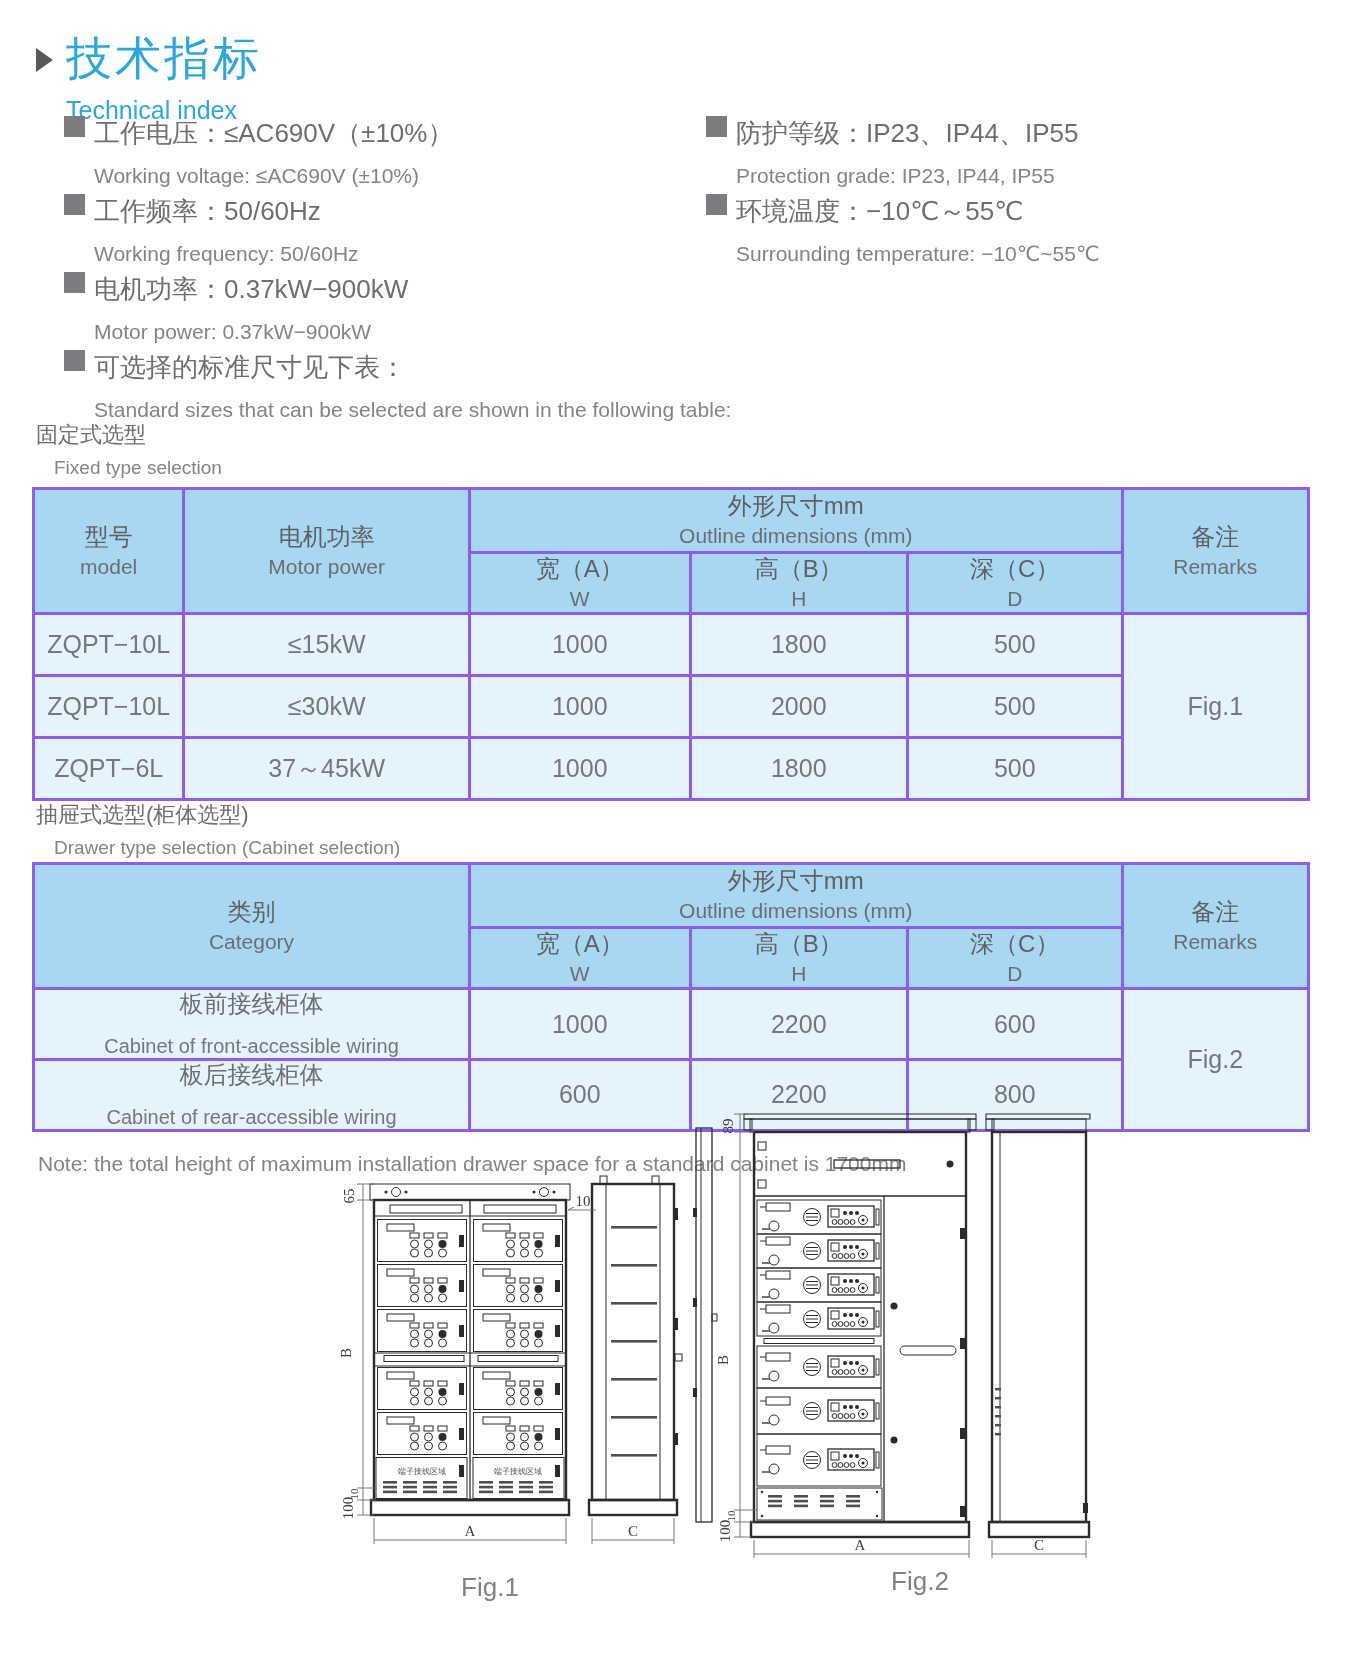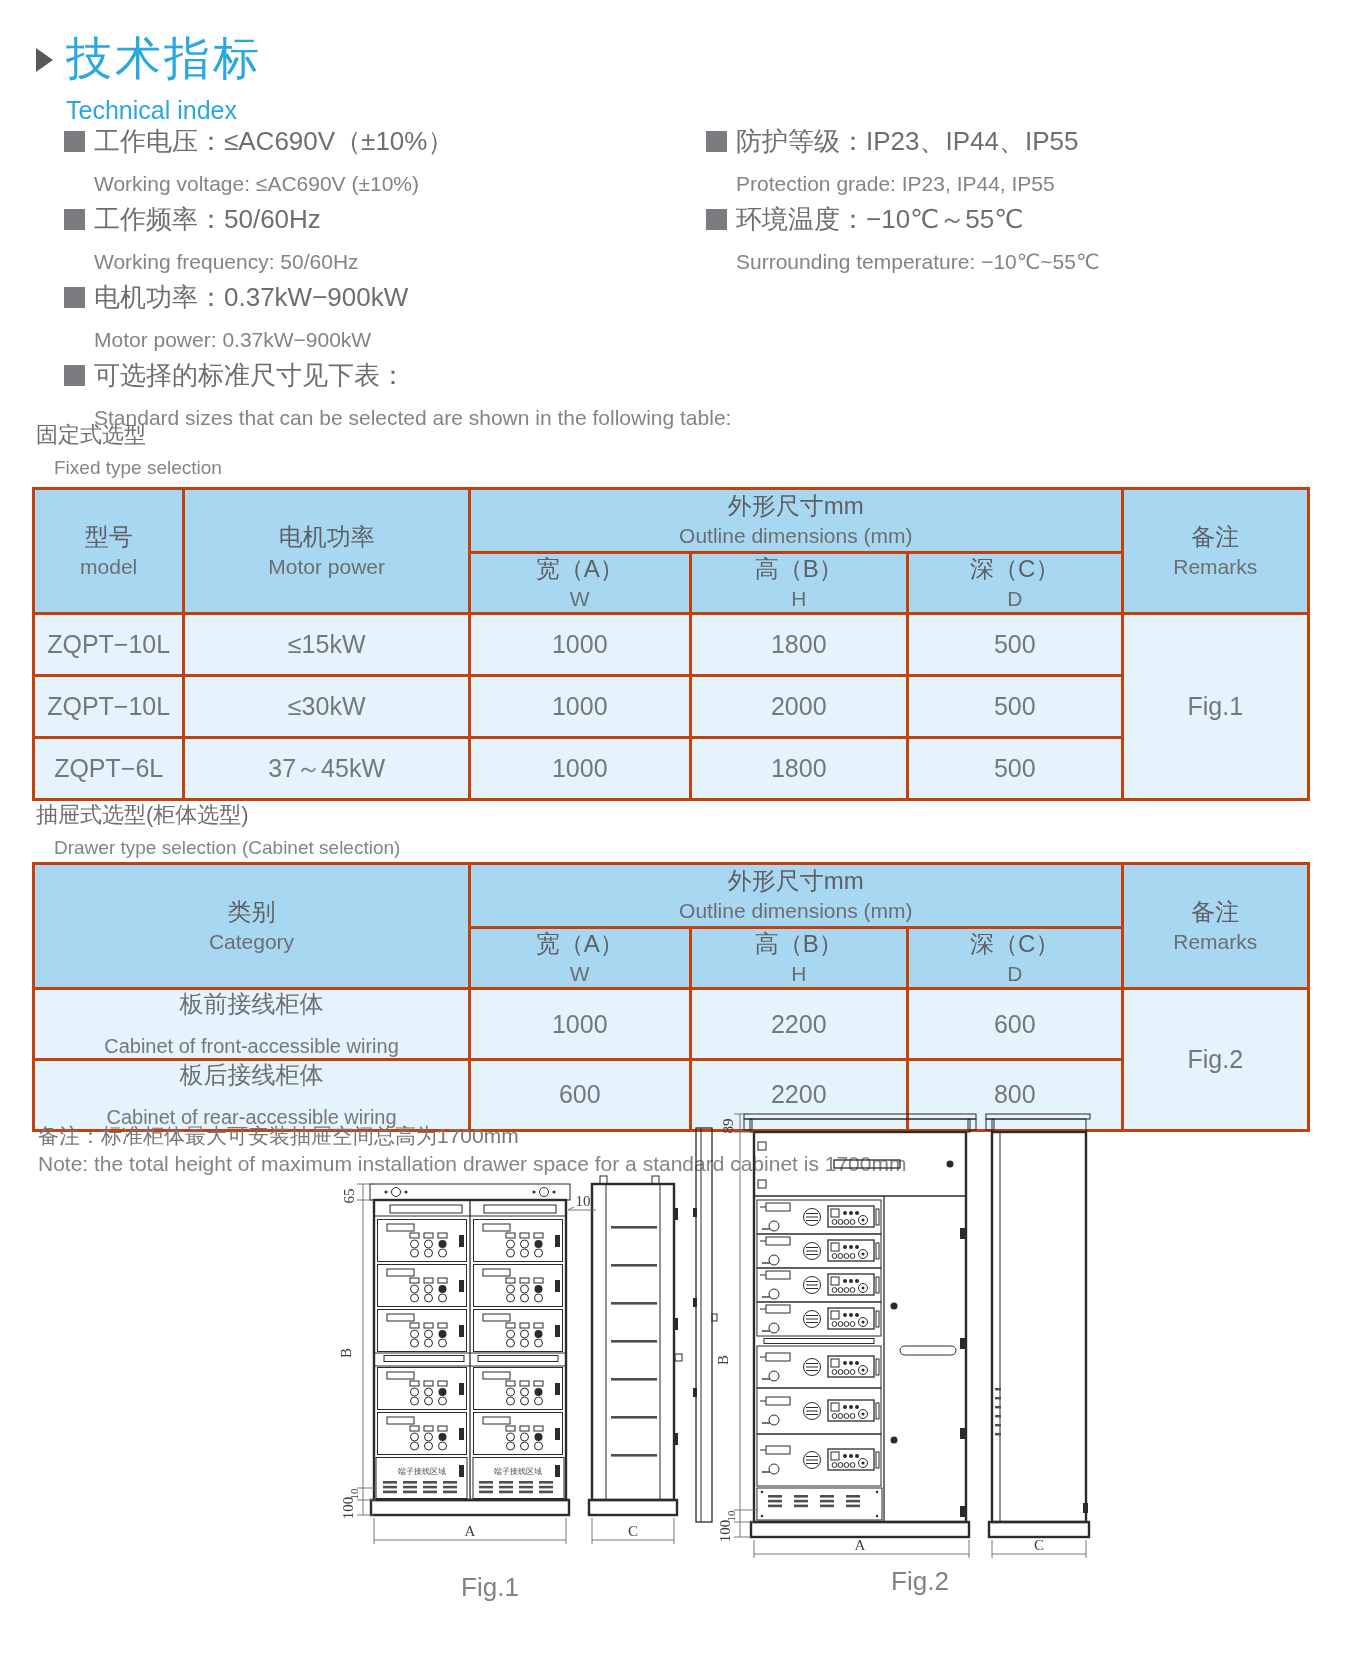--- a/index.html
+++ b/index.html
@@ -7,31 +7,31 @@
     position:relative;width:1357px;height:1660px;background:#fff;overflow:hidden;
     font-family:"Liberation Sans","DejaVu Sans",sans-serif;color:var(--text-dark,#6d6e71);
   }
   
   .title-tri{position:absolute;left:36px;top:48px;width:0;height:0;
     border-left:17px solid #58595b;border-top:12px solid transparent;border-bottom:12px solid transparent;}
   .title-zh{position:absolute;left:66px;top:28px;font-size:46px;letter-spacing:3px;color:var(--accent-blue,#29a8e0);font-weight:500;}
   .title-en{position:absolute;left:66px;top:96px;font-size:25px;color:var(--accent-blue,#29a8e0);}
   
   .spec-item{position:absolute;}
-  .spec-zh{display:flex;align-items:center;font-size:26px;color:var(--text-dark,#6d6e71);white-space:nowrap;margin-top:8px;}
+  .spec-zh{display:flex;align-items:flex-start;font-size:26px;color:var(--text-dark,#6d6e71);white-space:nowrap;}
   .bullet{display:inline-block;width:21px;height:21px;background:var(--bullet-gray,#7b7c7f);margin-right:9px;flex:none;}
   .spec-en{margin-top:13px;padding-left:30px;font-size:21px;color:var(--text-gray,#828487);white-space:nowrap;}
   
   .section-label{position:absolute;left:36px;}
   .section-zh{font-size:22px;color:var(--text-dark,#6d6e71);}
   .section-en{font-size:19px;color:var(--text-gray,#828487);margin-top:7px;margin-left:18px;}
   
   table.spec-table{position:absolute;left:32px;width:1278px;border-collapse:collapse;table-layout:fixed;}
   table.spec-table th,table.spec-table td{
-    border:3px solid #c2410c;padding:0;text-align:center;vertical-align:middle;font-weight:normal;}
+    border:3px solid #8b5cf6;padding:0;text-align:center;vertical-align:middle;font-weight:normal;}
   table.spec-table th{background:var(--header-cell,#a7d7f1);}
   table.spec-table td{background:var(--row-cell,#e4f3fc);font-size:25px;color:#76777a;}
   .hcell-zh{font-size:24px;color:#5f6063;line-height:1.25;}
   .hcell-en{font-size:21px;color:#6d6e71;line-height:1.25;margin-top:2px;}
   .dcell-zh{font-size:24px;color:#6d6e71;line-height:1.2;}
   .dcell-en{font-size:20px;color:#76777a;line-height:1.2;margin-top:15px;}
   tr.hr1{height:64px;} tr.hr2{height:56px;}
   #t1 tr.dr{height:62px;}
   #t2 tr.dr{height:59px;}
   
@@ -232,21 +232,20 @@
         <div class="dcell-zh">板后接线柜体</div>
         <div class="dcell-en">Cabinet of rear-accessible wiring</div>
       </td>
       <td>600</td>
       <td>2200</td>
       <td>800</td>
     </tr>
   </tbody>
     </table>
 
-  <div class="note-line note-zh" style="top:1122px">备注：标准柜体最大可安装抽屉空间总高为1700mm</div>
   <div class="note-line note-en" style="top:1152px">Note: the total height of maximum installation drawer space for a standard cabinet is 1700mm</div>
 
   <div class="fig-wrap" style="left:330px;top:1148px;width:370px;height:420px">
   <svg width="370" height="420" viewBox="0 0 370 420">
     <defs>
       <g id="door1">
         <rect x="1.5" y="1.5" width="89" height="42" class="ln"></rect>
         <rect x="11" y="6" width="27" height="7" class="ln"></rect>
         <rect x="34" y="15" width="9" height="5" class="ln"></rect>
         <rect x="48" y="15" width="9" height="5" class="ln"></rect>

